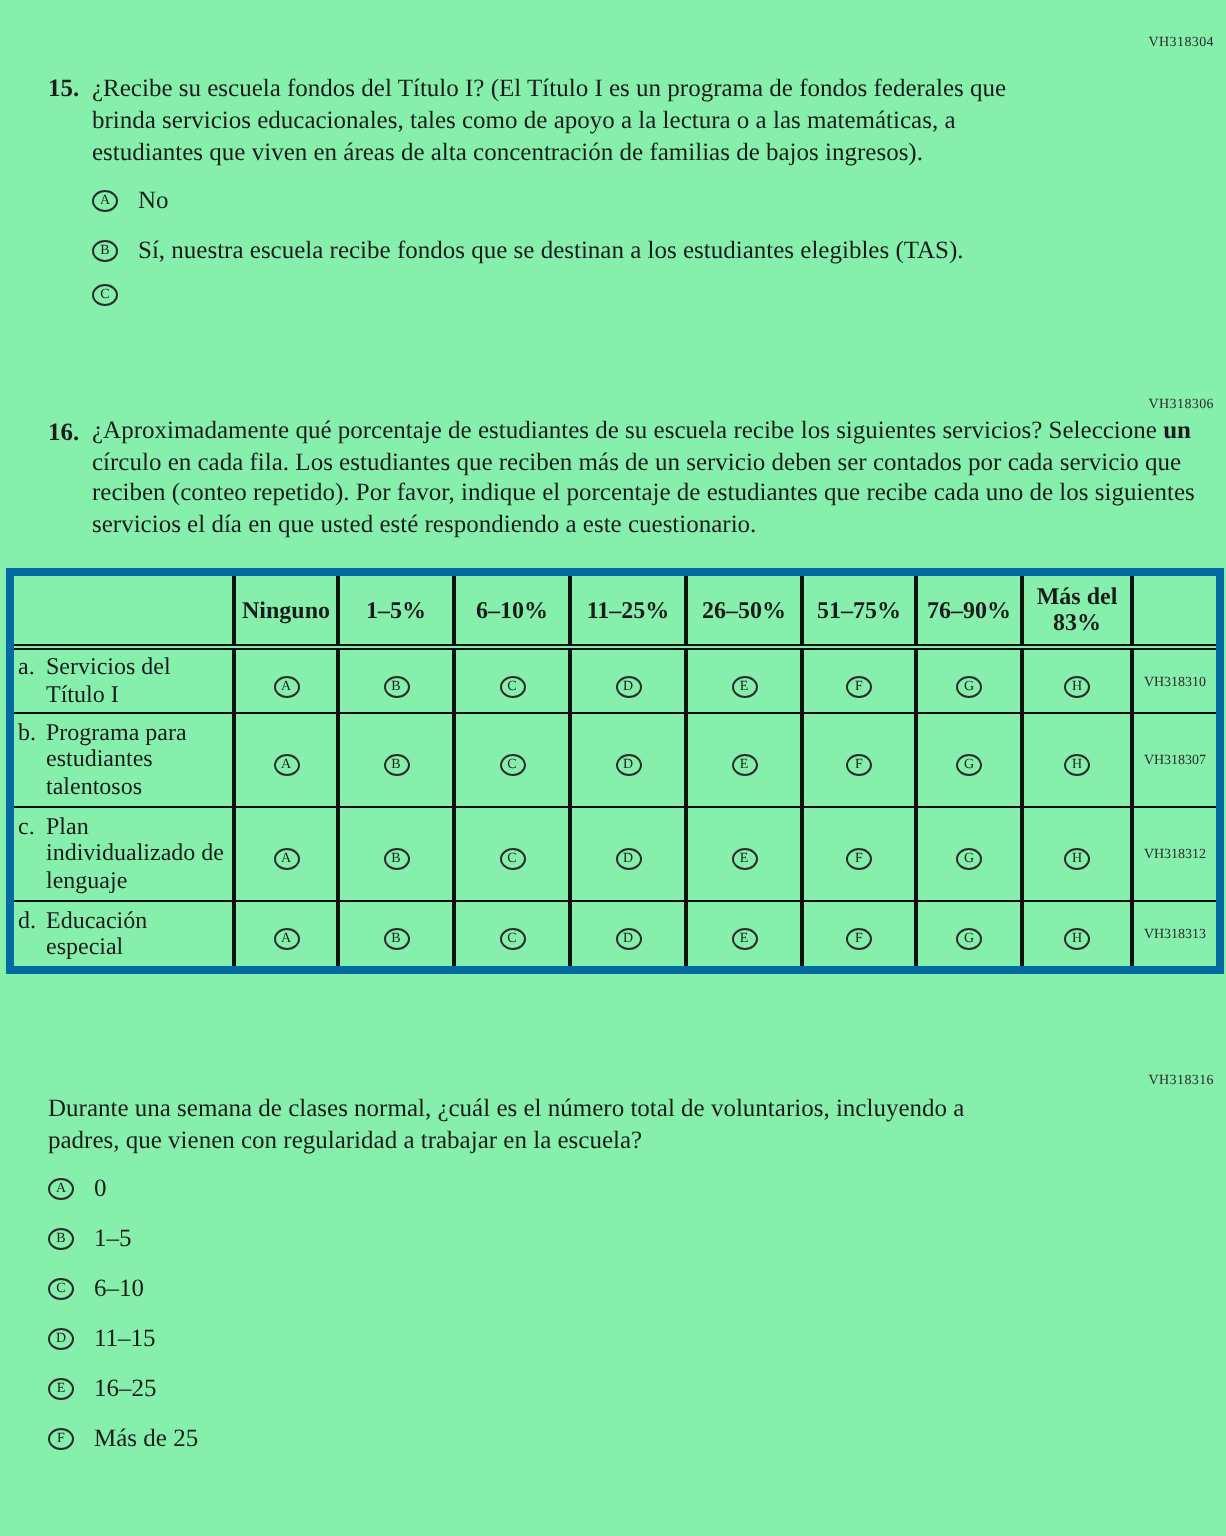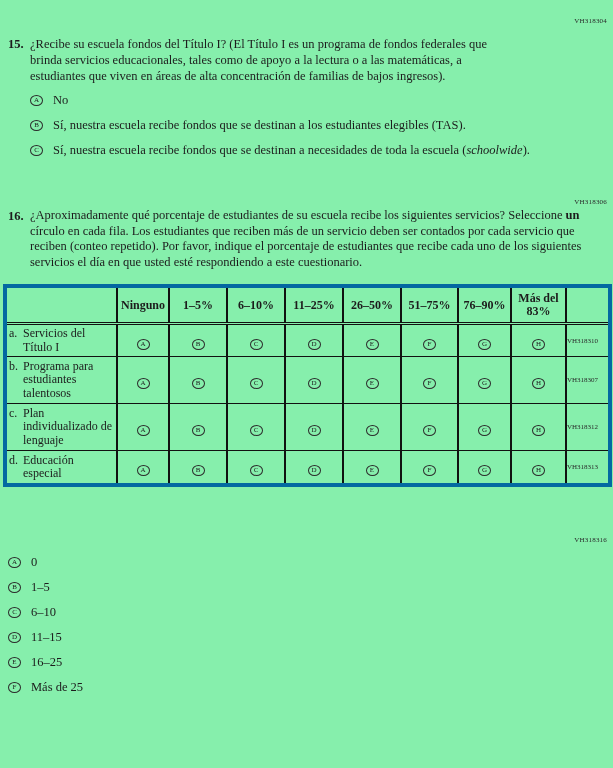--- a/index.html
+++ b/index.html
@@ -15,21 +15,21 @@
     font-size:7px;
     letter-spacing:.2px;
     color:#2a2a2a;
   }
   .top-code{position:absolute;top:17px;right:6px;}
   section{position:absolute;left:8px;right:6px;}
   #q15{top:36px;}
   #q16{top:198px;}
   #q17{top:536px;}
   .sec-code{text-align:right;margin:0 0 2px 0;}
-  .q-row{display:flex;}
+  .q-row{display:flex;margin-left:16px;}
   .q-num{
     font-weight:bold;
     width:22px;flex:none;
     font-size:12.5px;line-height:16px;
   }
   .q-body{flex:1;}
   .q-text{margin:0;font-size:12.5px;line-height:16px;}
   #q15 .q-text{width:468px;}
   #q16 .q-text{width:560px;line-height:15.5px;}
   #q17 .q-text{width:462px;}
@@ -74,21 +74,21 @@
     height:34px;
     border-bottom:3px double #111;
   }
   .label-cell{text-align:left;}
   .row-label{display:flex;padding:2px 1px 2px 2px;font-size:12px;line-height:13.5px;}
   .row-id{width:14px;flex:none;}
   .row-text{flex:1;}
   .bubble-cell{text-align:center;}
   .bubble-cell .bubble{margin:0;}
   .code-cell{
-    font-size:7px;text-align:left;
+    font-size:7px;text-align:center;
     padding-left:3px;color:#2a2a2a;
     font-family:"Liberation Serif", serif;
   }
   tr.row-a td{height:31px;}
   tr.row-b td{height:46px;}
   tr.row-c td{height:46px;}
   tr.row-d td{height:32px;}
 </style>
 </head>
 <body>
@@ -106,21 +106,20 @@
           <div class="option">
             <span class="bubble">A</span>
             <span>No</span>
           </div>
           <div class="option">
             <span class="bubble">B</span>
             <span>Sí, nuestra escuela recibe fondos que se destinan a los estudiantes elegibles (TAS).</span>
           </div>
           <div class="option">
             <span class="bubble">C</span>
-            <span><span>Sí, nuestra escuela recibe fondos que se destinan a necesidades de toda la escuela (</span><span class="it">schoolwide</span><span>).</span></span>
           </div>
         </div>
       </div>
     </div>
   </section>
 
   <section id="q16">
     <div class="code sec-code">VH318306</div>
     <div class="q-row">
       <div class="q-num">16.</div>
@@ -226,20 +225,21 @@
           <td class="code-cell">VH318313</td>
         </tr>
       </tbody>
     </table>
   </section>
 
   <section id="q17">
     <div class="code sec-code">VH318316</div>
     <div class="q-row">
       <div class="q-body">
+        <p class="q-text">Durante una semana de clases normal, ¿cuál es el número total de voluntarios, incluyendo a padres, que vienen con regularidad a trabajar en la escuela?</p>
         <div class="options">
           <div class="option">
             <span class="bubble">A</span>
             <span>0</span>
           </div>
           <div class="option">
             <span class="bubble">B</span>
             <span>1–5</span>
           </div>
           <div class="option">

